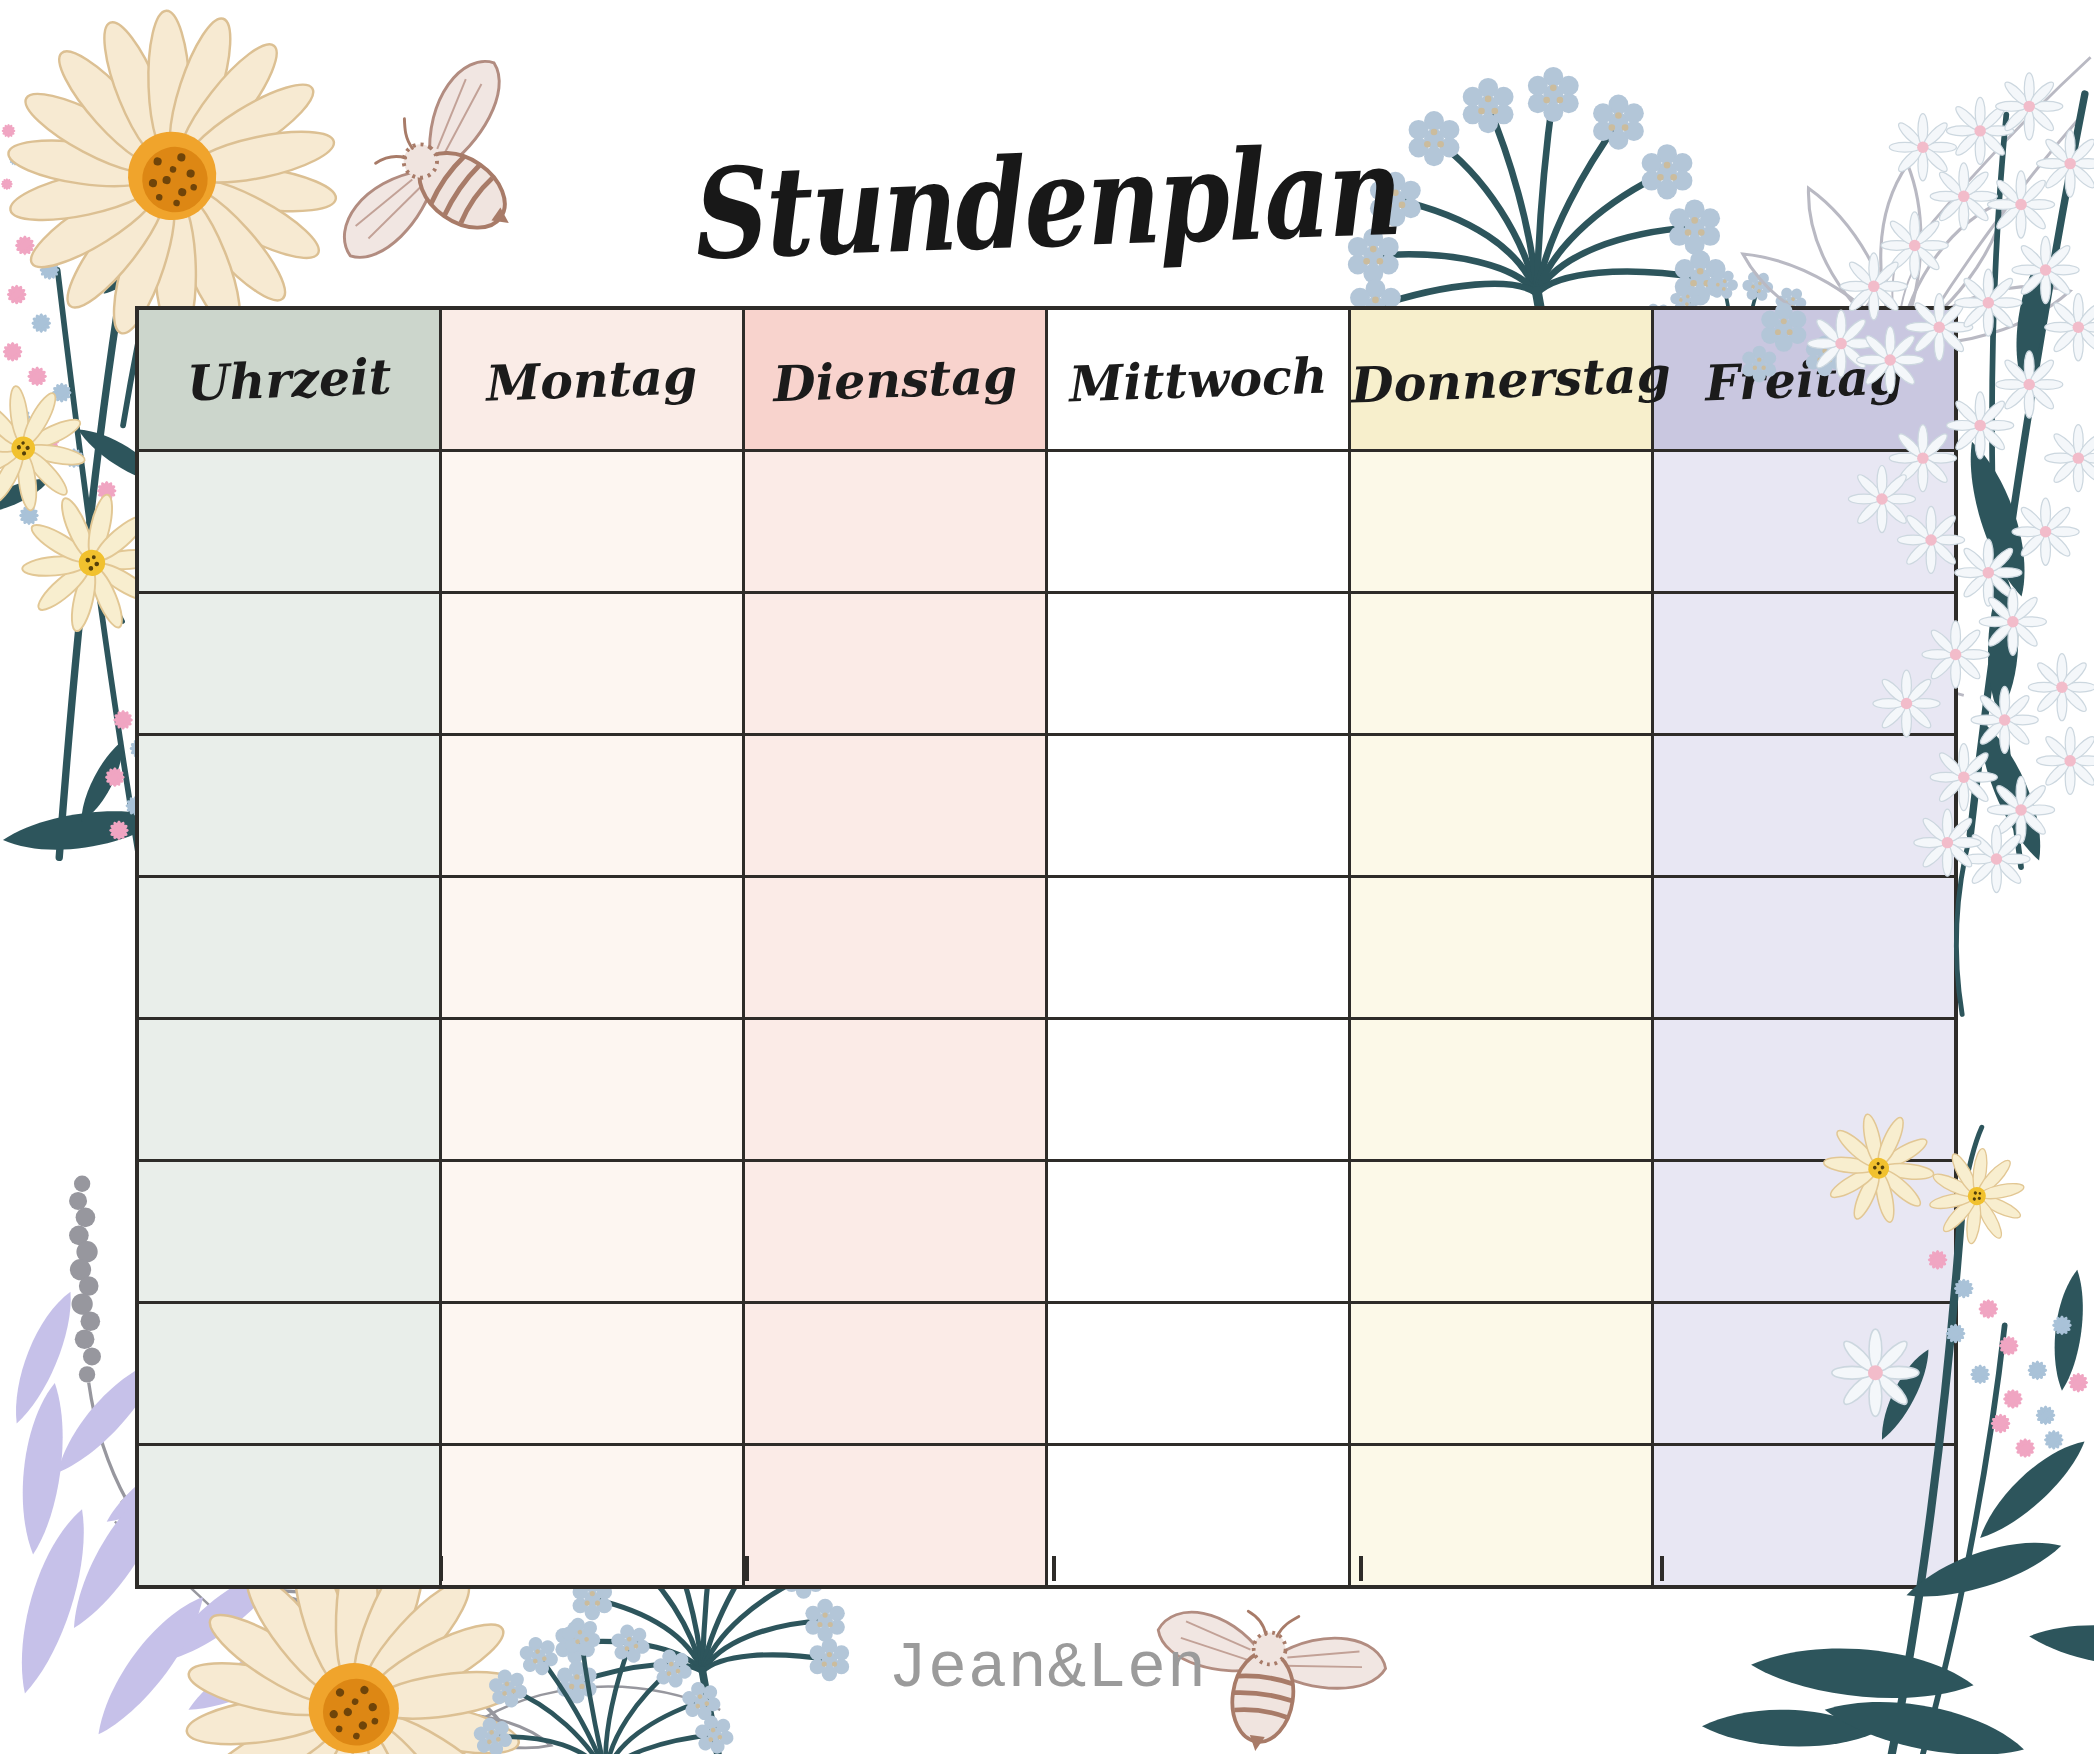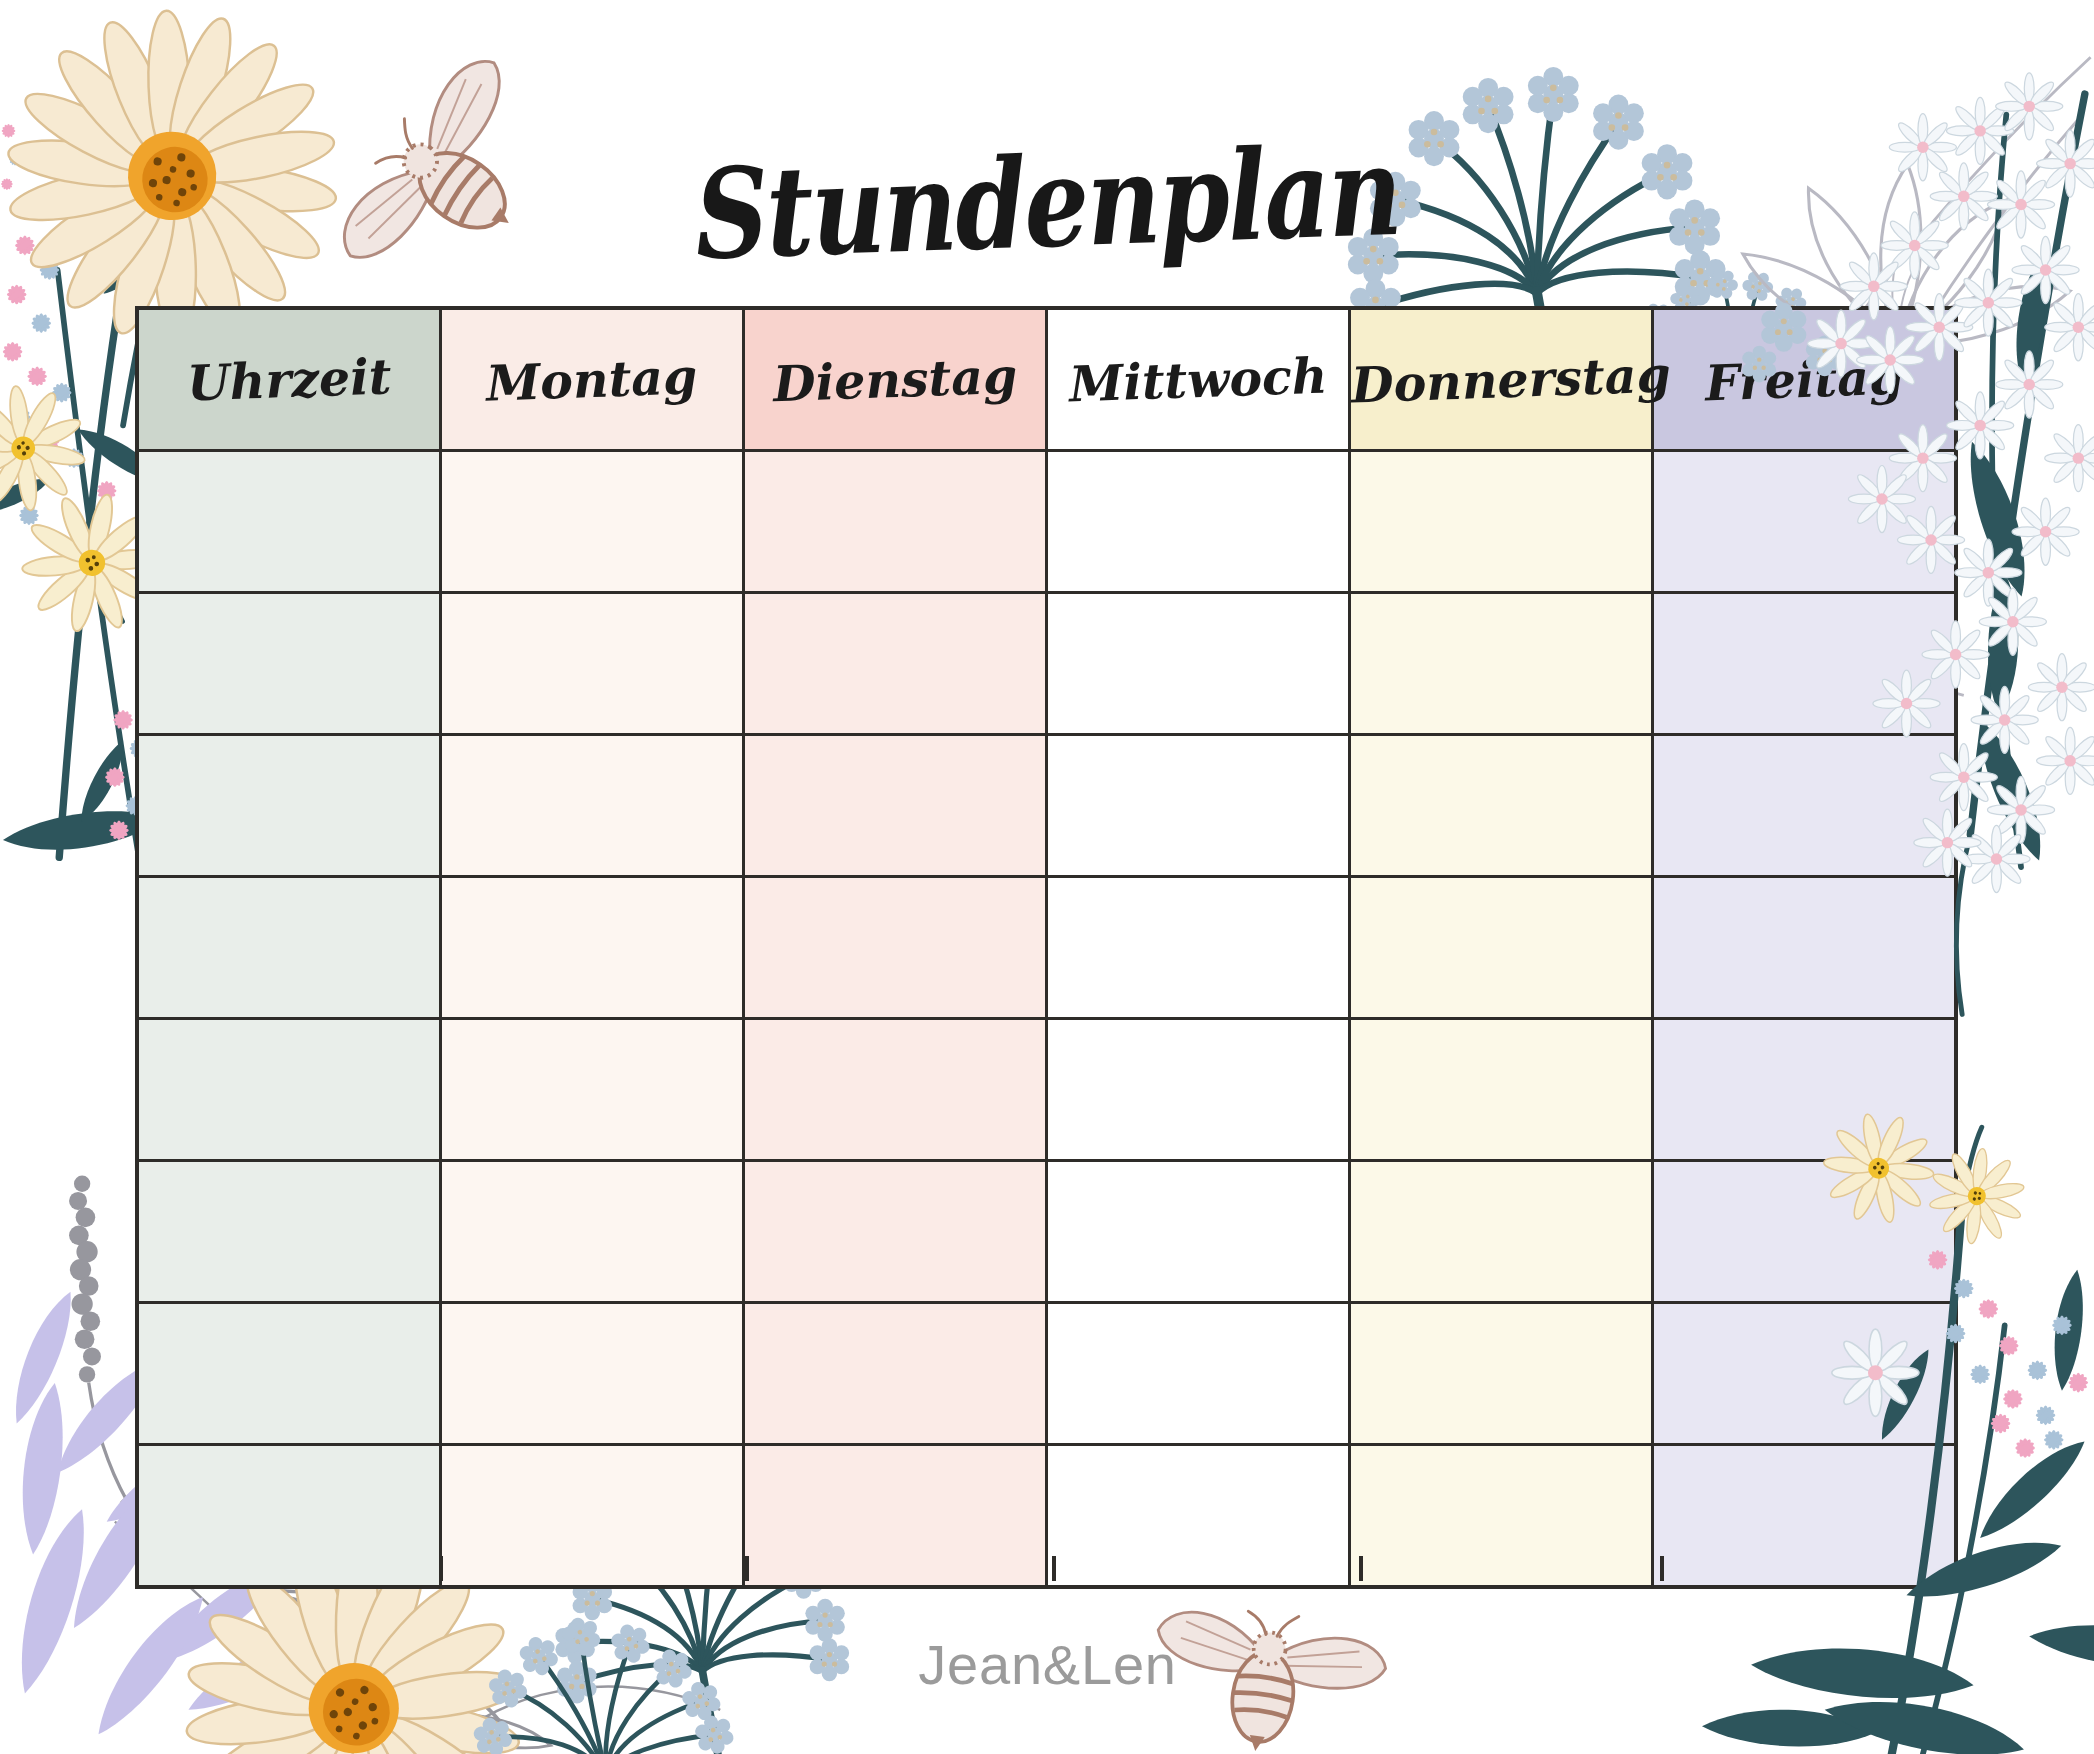--- a/index.html
+++ b/index.html
@@ -25,21 +25,21 @@
   .timetable th{
     height:139px;text-align:center;vertical-align:middle;
     font-family:"DejaVu Serif",serif;font-style:italic;font-weight:700;
     font-size:49px;color:#1b1b1b;
   }
   .timetable th span{display:inline-block;transform:rotate(-2deg);}
   .timetable td{height:139px;}
   .tick{position:absolute;top:1556px;width:4.1px;height:24.5px;background:var(--grid,#2e2c29);z-index:1;}
   .brand{
     position:absolute;left:0;right:0;top:1632px;text-align:center;z-index:4;
-    font-family:Liberation Sans, sans-serif;font-size:56px;color:#9b9b9b;letter-spacing:0.8px;
+    font-family:Liberation Mono, monospace;font-size:65px;color:#9b9b9b;letter-spacing:0.8px;
   }
 </style>
 </head>
 <body>
 
 <svg class="decor decor-back" viewBox="0 0 2560 2144" aria-hidden="true">
   <defs>
     <g id="leaf">
         <path d="M0,0 C32,-20 92,-24 124,-6 C92,12 32,14 0,0 Z" fill="currentColor"></path>
       </g>

